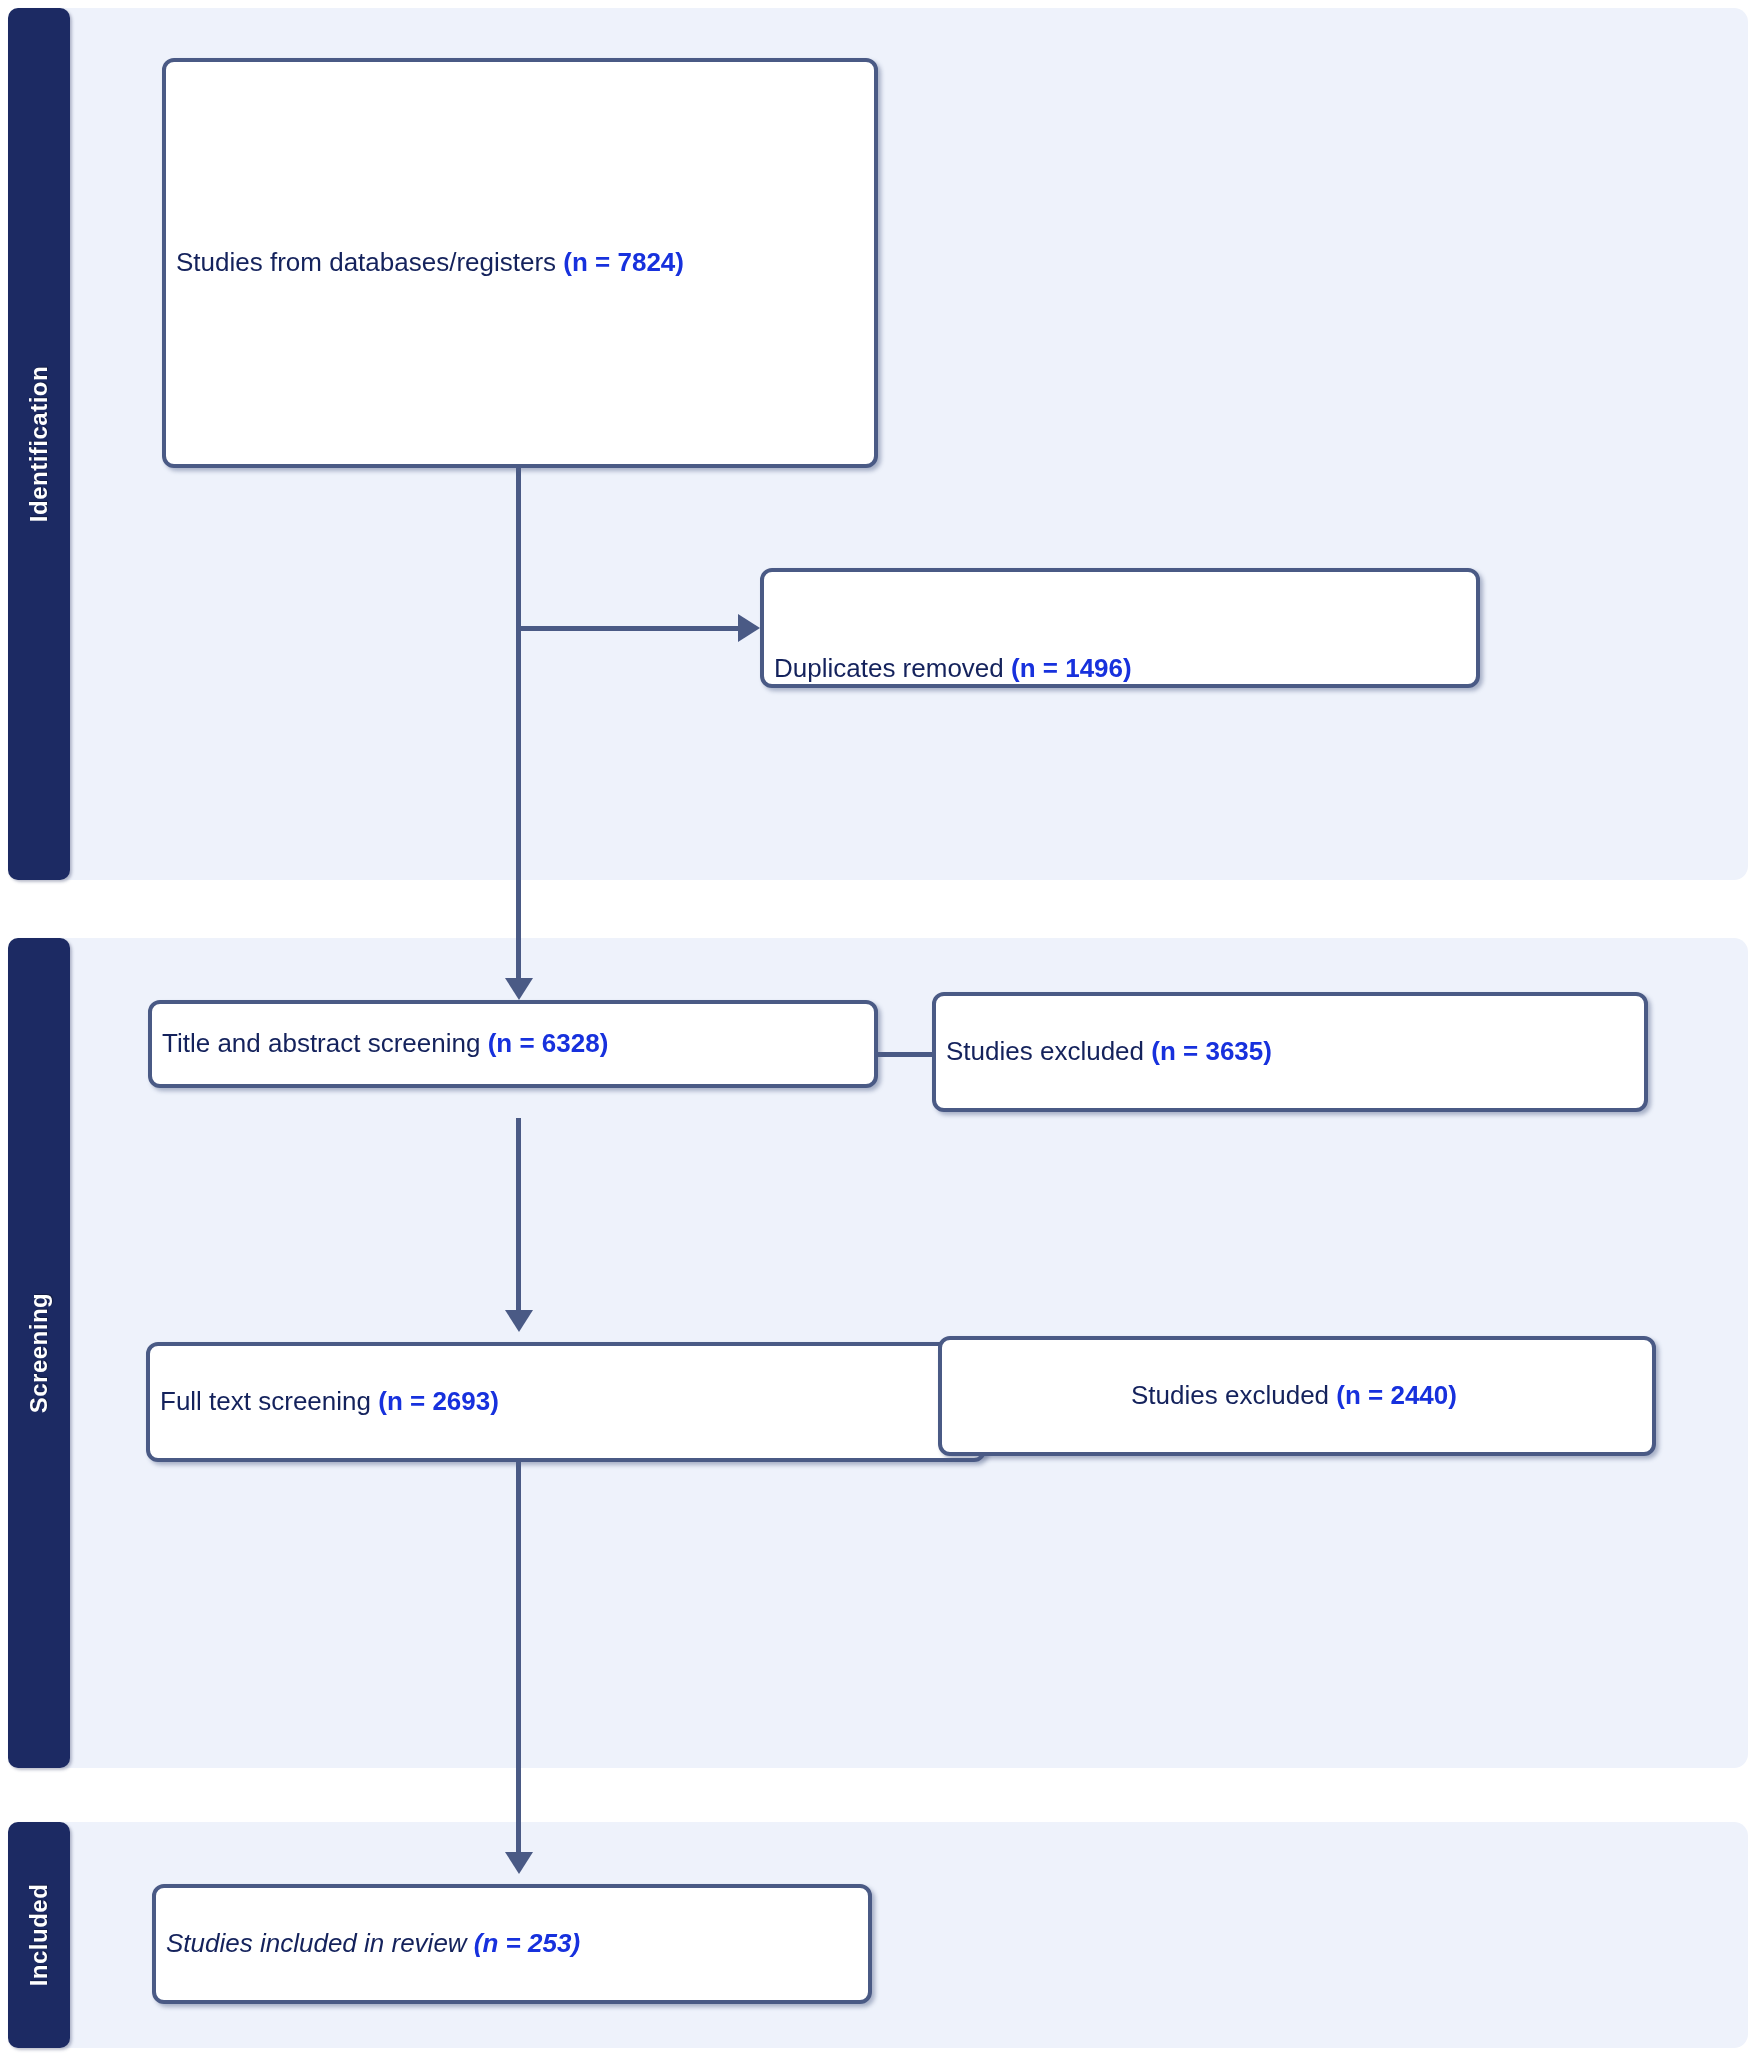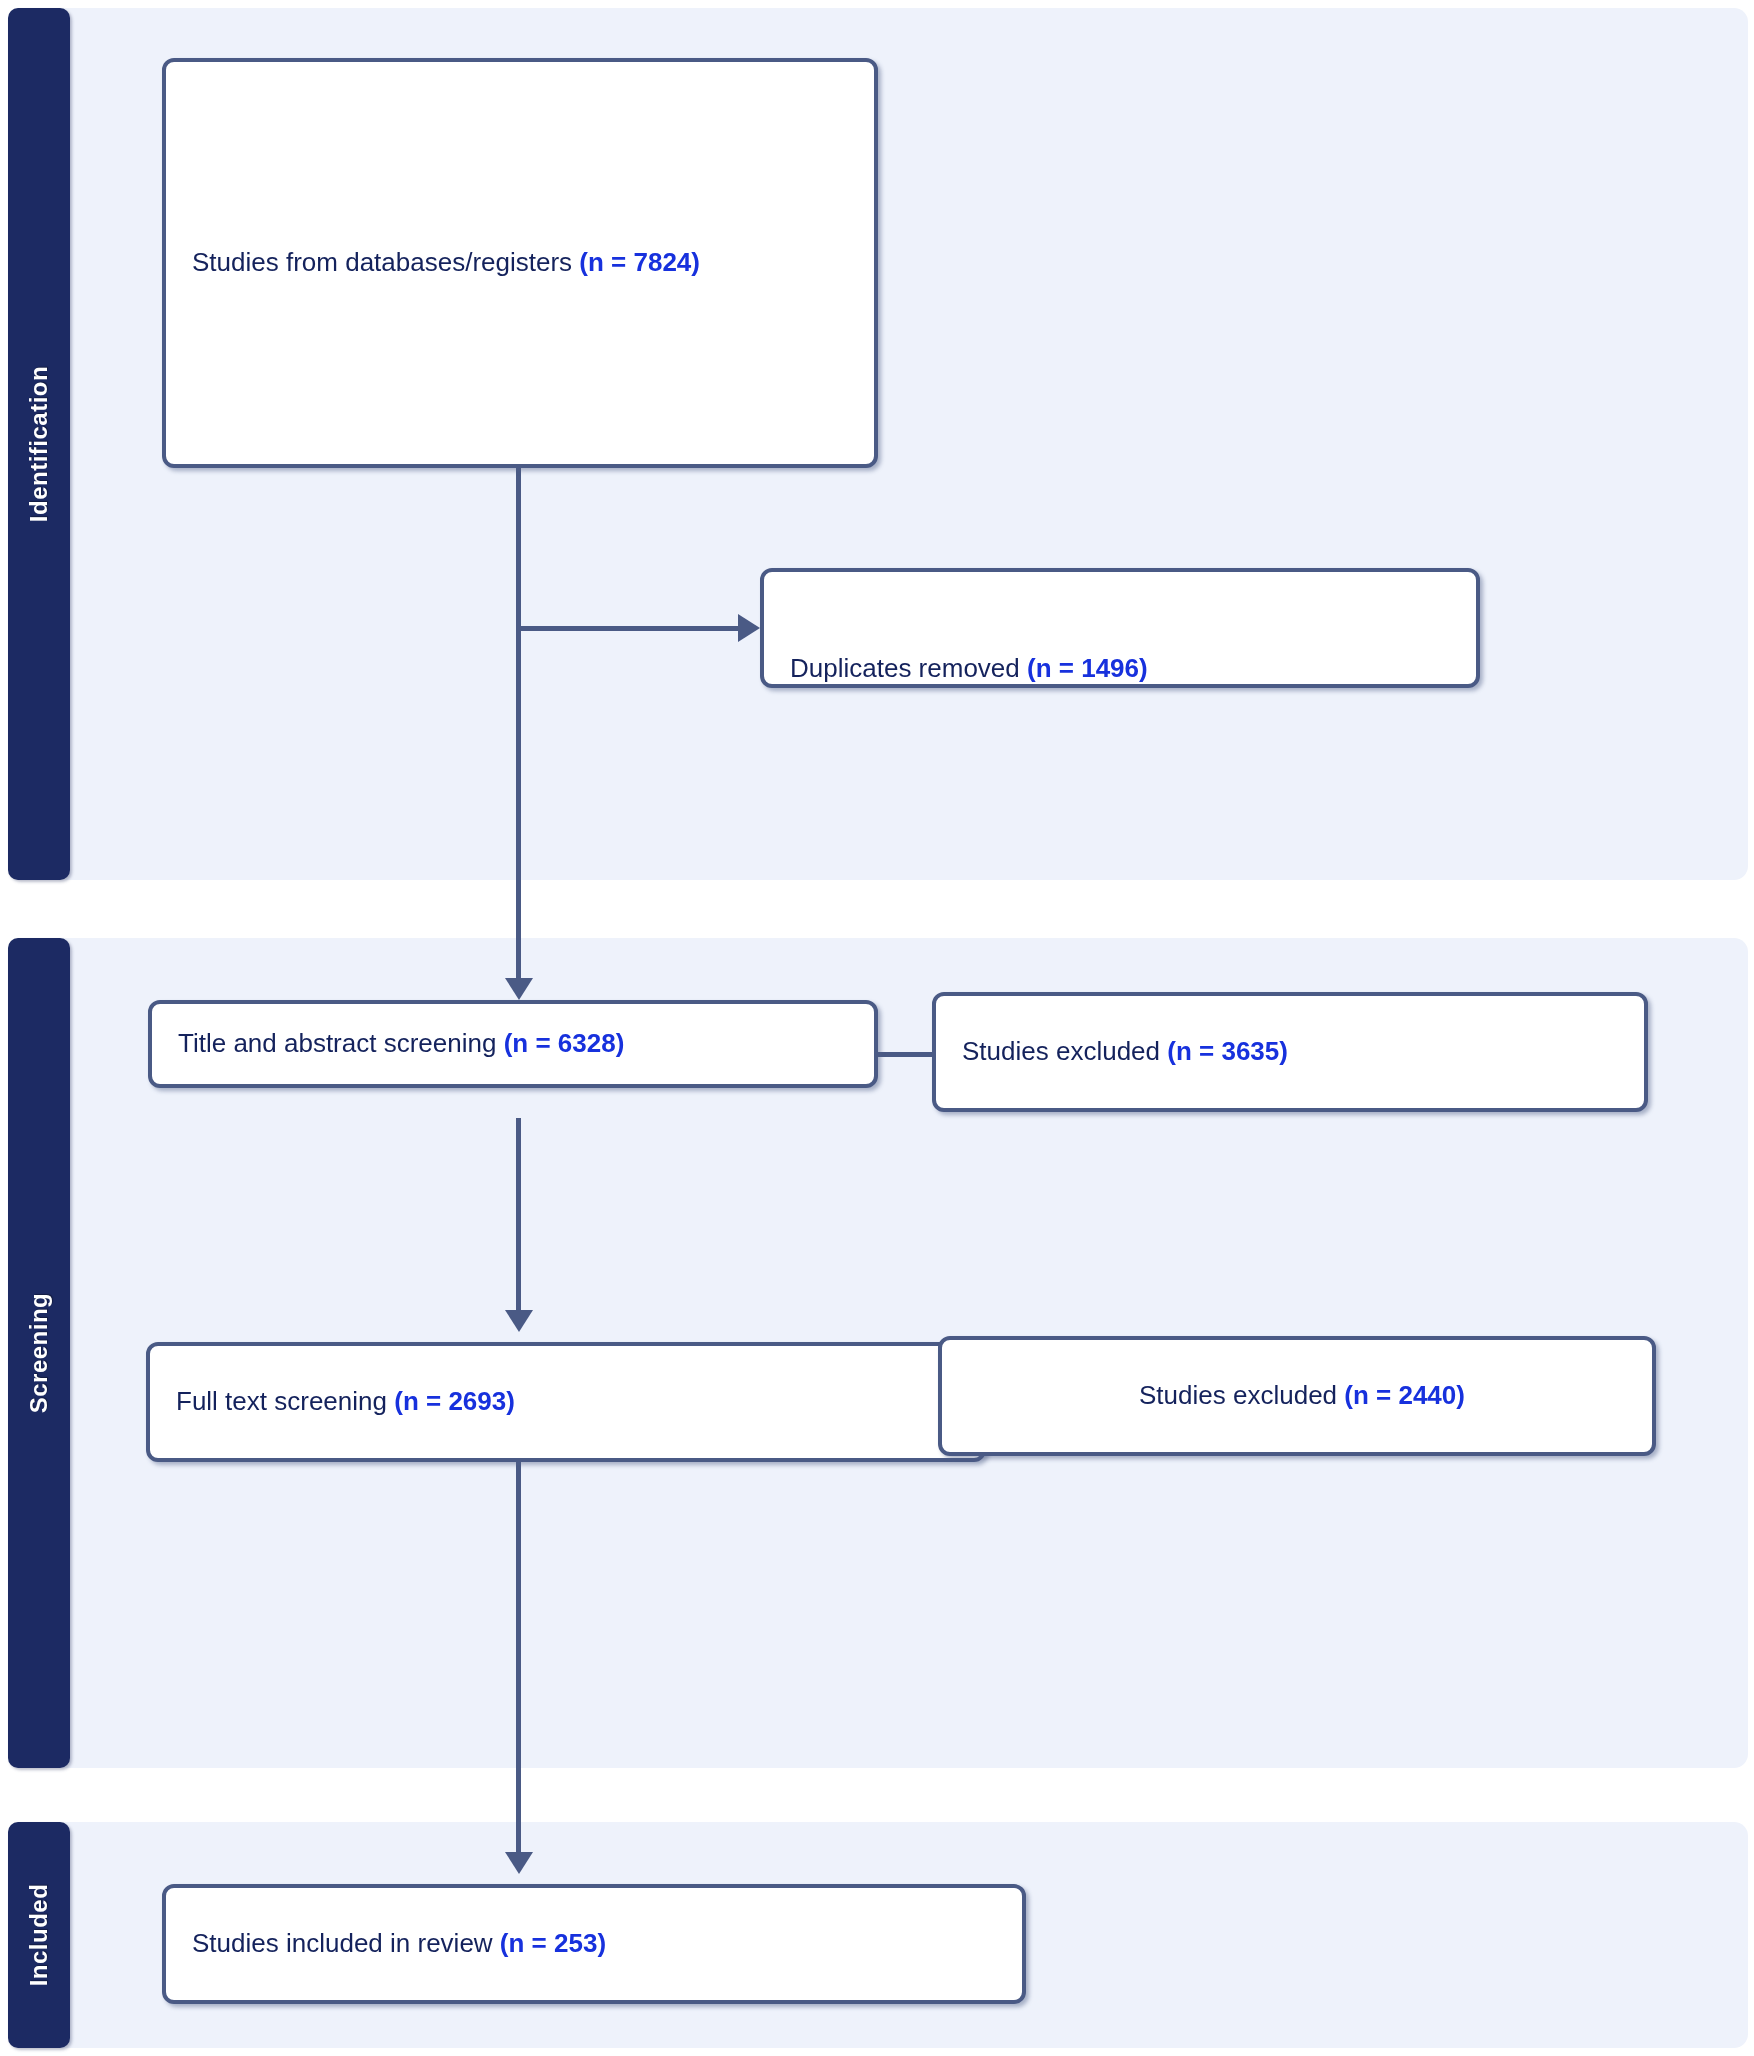--- a/index.html
+++ b/index.html
@@ -46,21 +46,21 @@
     position: absolute;
     background: #ffffff;
     border: 4px solid #4a5a85;
     border-radius: 12px;
     box-sizing: border-box;
     box-shadow: 3px 3px 4px rgba(80,95,135,0.45);
     display: flex;
     align-items: center;
   }
   .flow-box-text {
-    padding-left: 26px;
+    padding-left: 10px;
     padding-right: 16px;
     font-size: 26px;
     color: #14225c;
     white-space: nowrap;
     line-height: 1.2;
   }
   .count {
     color: #1731dd;
     font-weight: bold;
   }
@@ -160,19 +160,19 @@
       <span>Full text screening </span><span class="count">(n = 2693)</span>
     </div>
   </div>
 
   <div class="flow-box" style="left:938px; top:1336px; width:718px; height:120px;justify-content:center;">
     <div class="flow-box-text">
       <span>Studies excluded </span><span class="count">(n = 2440)</span>
     </div>
   </div>
 
-  <div class="flow-box" style="left:162px; top:1884px; width:864px; height:120px;">
+  <div class="flow-box" style="left:152px; top:1884px; width:720px; height:120px;font-style:italic;">
     <div class="flow-box-text">
       <span>Studies included in review </span><span class="count">(n = 253)</span>
     </div>
   </div>
 
 </div>
 
 </body></html>

